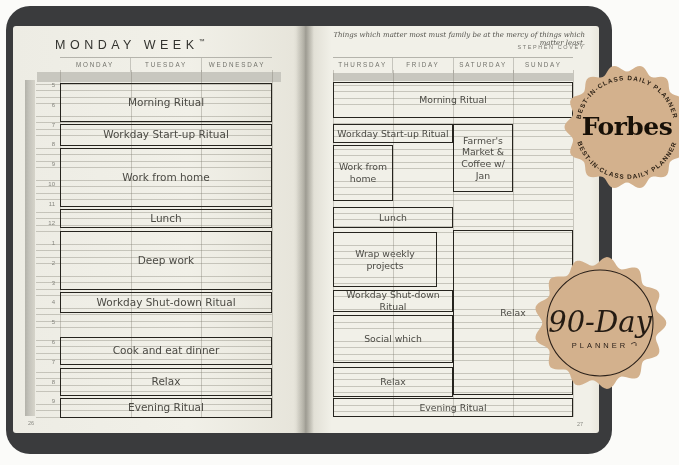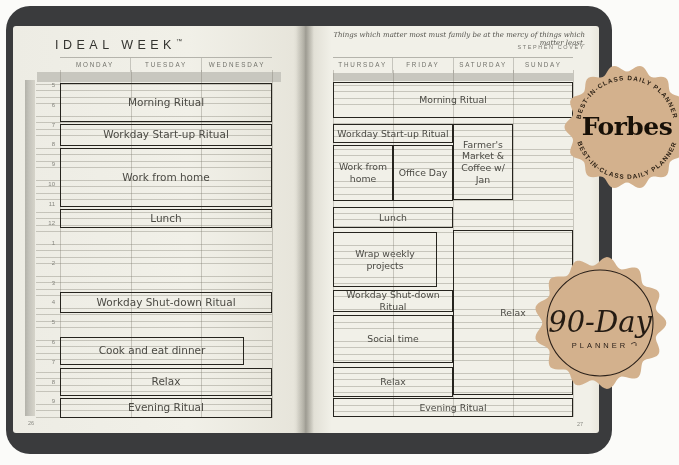--- a/index.html
+++ b/index.html
@@ -97,21 +97,21 @@
 </style>
 </head>
 <body>
 
 <div class="scene">
 
   <div class="cover"></div>
 
   <div class="page page-left">
     <div class="page-title">
-      <span>IDEAL WEEK</span><sup>™</sup>
+      <span>MONDAY WEEK</span><sup>™</sup>
     </div>
 
     <div class="day-headers" style="left:47px;top:31px;width:212px;">
       <div class="day-header">MONDAY</div>
       <div class="day-header">TUESDAY</div>
       <div class="day-header">WEDNESDAY</div>
     </div>
 
     <div class="gray-band" style="left:24px;top:46px;width:244px;height:10px;"></div>
     <div class="edge-strip"></div>
@@ -147,24 +147,27 @@
       </div>
     <div class="blk" style="left:47px;top:98px;width:212px;height:22px;">
         <span>Workday Start-up Ritual</span>
       </div>
     <div class="blk" style="left:47px;top:122px;width:212px;height:59px;">
         <span>Work from home</span>
       </div>
     <div class="blk" style="left:47px;top:183px;width:212px;height:19px;">
         <span>Lunch</span>
       </div>
+    <div class="blk" style="left:47px;top:205px;width:212px;height:59px;">
+        <span>Deep work</span>
+      </div>
     <div class="blk" style="left:47px;top:266px;width:212px;height:21px;">
         <span>Workday Shut-down Ritual</span>
       </div>
-    <div class="blk" style="left:47px;top:311px;width:184px;height:28px;">
+    <div class="blk" style="left:47px;top:311px;width:212px;height:28px;">
         <span>Cook and eat dinner</span>
       </div>
     <div class="blk" style="left:47px;top:342px;width:212px;height:28px;">
         <span>Relax</span>
       </div>
     <div class="blk" style="left:47px;top:372px;width:212px;height:20px;">
         <span>Evening Ritual</span>
       </div>
 
     <div class="pageno" style="left:15px;top:394px;">26</div>
@@ -189,43 +192,40 @@
     <div class="vline" style="left:148px;top:44px;height:347px;"></div>
     <div class="vline" style="left:208px;top:44px;height:347px;"></div>
     <div class="vline" style="left:268px;top:44px;height:347px;"></div>
 
     <div class="blk" style="left:28px;top:56px;width:240px;height:36px;">
         <span>Morning Ritual</span>
       </div>
     <div class="blk" style="left:28px;top:98px;width:120px;height:19px;">
         <span>Workday Start-up Ritual</span>
       </div>
-    <div class="blk" style="left:148px;top:98px;width:60px;height:76px;">
+    <div class="blk" style="left:148px;top:98px;width:60px;height:68px;">
         <span>Farmer's Market &amp; Coffee w/ Jan</span>
       </div>
     <div class="blk" style="left:28px;top:119px;width:60px;height:56px;">
         <span>Work from home</span>
       </div>
-    <div class="blk" style="left:88px;top:119px;width:60px;height:56px;">
-        <span>Office Day</span>
-      </div>
     <div class="blk" style="left:28px;top:181px;width:120px;height:21px;">
         <span>Lunch</span>
       </div>
     <div class="blk" style="left:148px;top:204px;width:120px;height:165px;">
         <span>Relax</span>
       </div>
     <div class="blk" style="left:28px;top:206px;width:104px;height:55px;">
         <span>Wrap weekly projects</span>
       </div>
     <div class="blk" style="left:28px;top:264px;width:120px;height:22px;">
         <span>Workday Shut-down Ritual</span>
       </div>
     <div class="blk" style="left:28px;top:289px;width:120px;height:48px;">
-        <span>Social time</span>
+        <span>Social which</span>
       </div>
     <div class="blk" style="left:28px;top:341px;width:120px;height:30px;">
         <span>Relax</span>
       </div>
     <div class="blk" style="left:28px;top:372px;width:240px;height:19px;">
         <span>Evening Ritual</span>
       </div>
 
     <div class="pageno" style="right:16px;top:395px;">27</div>
   </div>

